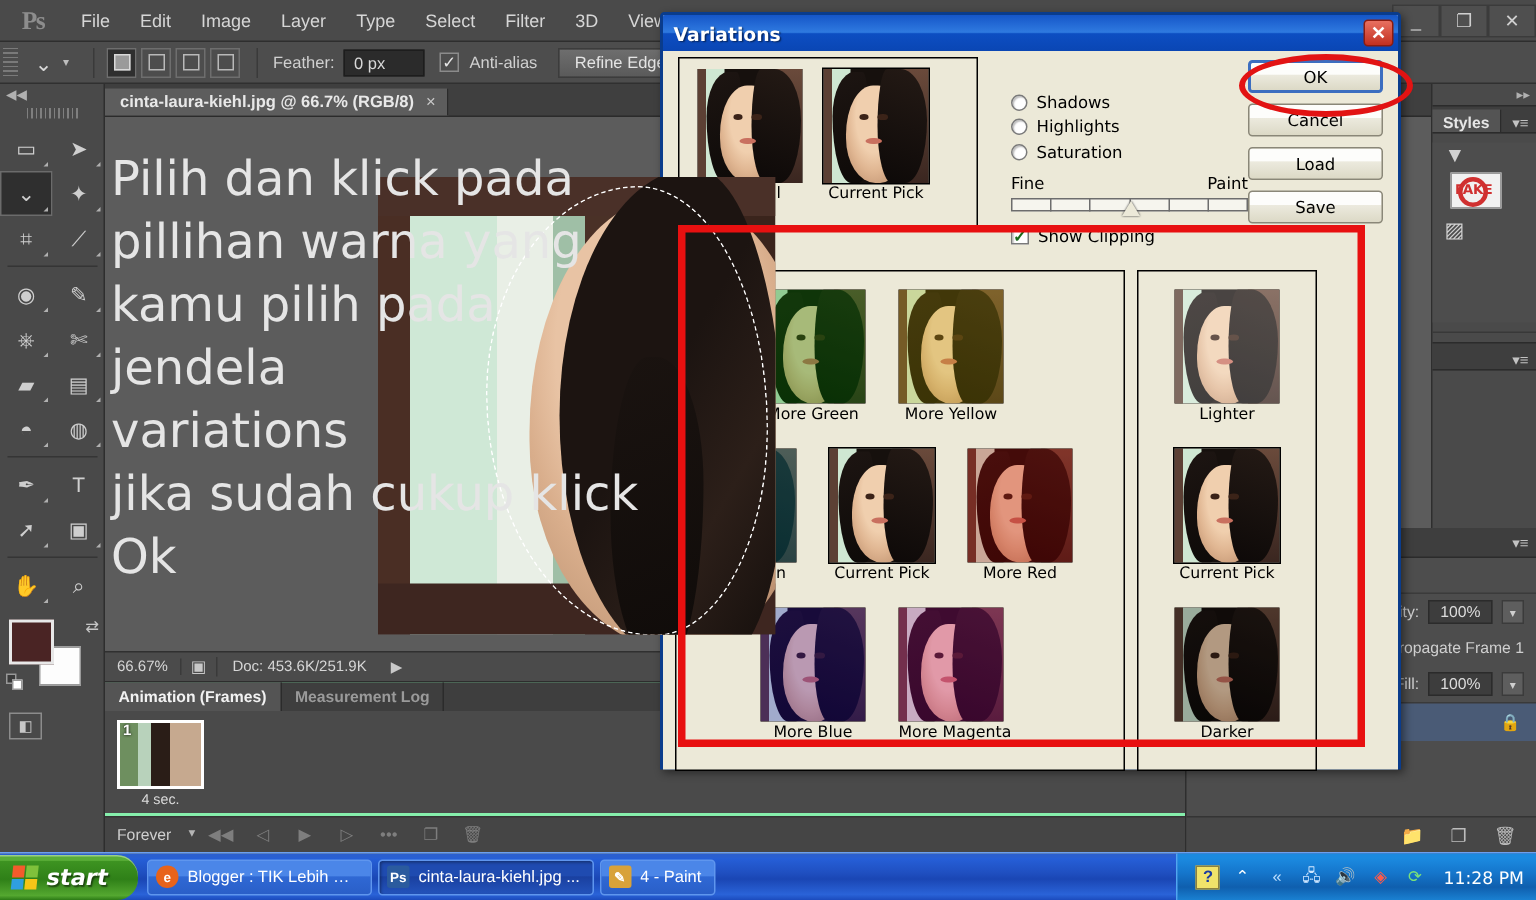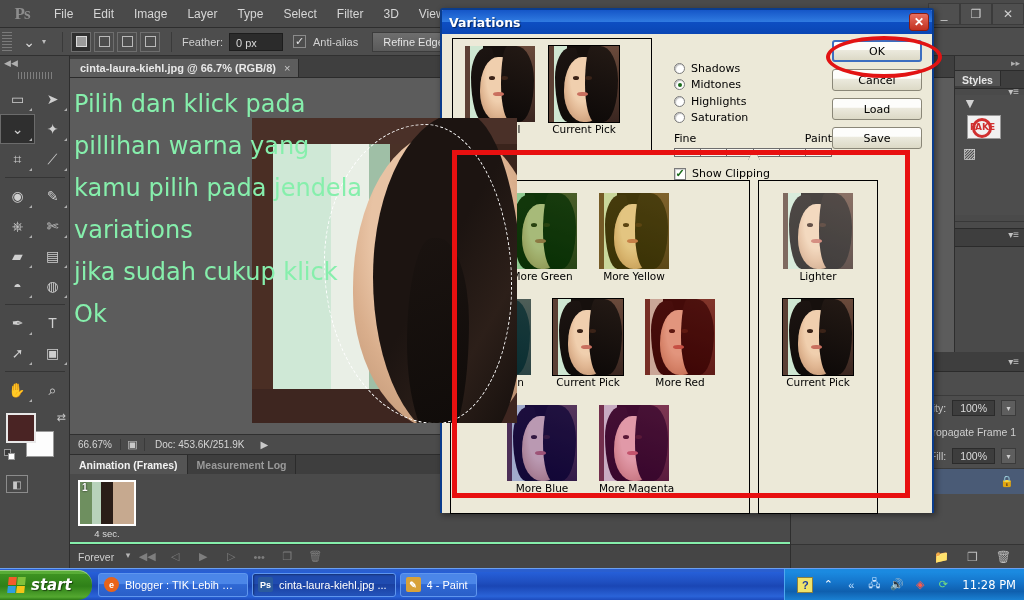--- a/index.html
+++ b/index.html
@@ -70,22 +70,22 @@
 
   
   .doc-tabbar { position:absolute; left:70px; top:56px; width:884px; height:22px;
     background:#3f3f3f; border-bottom:1px solid #2b2b2b; display:flex; align-items:flex-end; }
   .doc-tab { background:#5d5d5d; color:#e8e8e8; font-size:11px; font-weight:bold;
     padding:3px 8px 3px 10px; border-right:1px solid #2b2b2b; display:flex; align-items:center; gap:8px; }
   .doc-tab .x { color:#c9c9c9; font-weight:normal; font-size:11px; }
 
   .canvas-area { position:absolute; left:70px; top:78px; width:884px; height:356px;
     background:#5c5c5c; overflow:hidden; }
-  .ann-text { position:absolute; left:4px; top:5px; width:360px; color:#86efac;
-    font-family:"DejaVu Sans", sans-serif; font-size:24px; line-height:42px; font-weight:500; z-index:3; }
+  .ann-text { position:absolute; left:4px; top:20px; width:360px; color:#e5e5e5;
+    font-family:"DejaVu Sans", sans-serif; font-size:32px; line-height:42px; font-weight:500; z-index:3; }
   .photo { position:absolute; left:182px; top:40px; width:265px; height:305px; overflow:hidden; z-index:2; }
   .photo-bg { position:absolute; inset:0;
     background:
       linear-gradient(to right, #4a2e24 0 8%, #cfe8d6 8% 30%, #e9efe6 30% 44%, #9fbfa6 44% 52%, #4a3127 52% 60%, #3a241c 60% 100%); }
   .photo-wall { position:absolute; left:0; top:0; width:100%; height:26px; background:#4a3028; }
   .photo-wall2 { position:absolute; left:0; bottom:0; width:100%; height:34px; background:#3e2620; }
   .photo-face { position:absolute; right:-26px; top:14px; width:190px; height:300px;
     background:radial-gradient(ellipse at 42% 34%, #e8c3a4 0 40%, #d9ae8c 55%, #c49a79 75%, #7c4a35 100%);
     border-radius:48% 46% 44% 50% / 52% 50% 48% 46%; }
   .photo-hair { position:absolute; right:-6px; top:-6px; width:150px; height:330px;
@@ -124,22 +124,22 @@
   .anim-toolbar { position:absolute; left:0; bottom:0; width:884px; height:24px; background:#454545;
     border-top:1px solid #343434; display:flex; align-items:center; padding-left:8px; gap:2px; }
   .loop-sel { color:#cfcfcf; font-size:10.5px; padding-right:18px; position:relative; }
   .loop-sel::after { content:"▾"; position:absolute; right:2px; top:-1px; font-size:9px; color:#b5b5b5;}
   .anim-btn { width:26px; text-align:center; color:#7e7e7e; font-size:11px; }
 
   
   .right-dock { position:absolute; right:0; top:56px; width:70px; bottom:0; background:#4a4a4a;
     border-left:1px solid #2e2e2e; }
   .rd-collapse { text-align:right; color:#b0b0b0; font-size:9px; padding:2px 4px; }
-  .rd-tabrow { display:flex; align-items:flex-start; height:19px; background:#3e3e3e;
-    border-top:1px solid #2b2b2b; border-bottom:1px solid #2b2b2b;flex-direction:column; }
+  .rd-tabrow { display:flex; align-items:flex-end; height:19px; background:#3e3e3e;
+    border-top:1px solid #2b2b2b; border-bottom:1px solid #2b2b2b; }
   .rd-tab { font-size:10.5px; font-weight:bold; color:#e6e6e6; padding:3px 7px 0;
     background:#545454; border-right:1px solid #2b2b2b; }
   .rd-menu { margin-left:auto; color:#c2c2c2; font-size:10px; padding-right:5px; }
   .rd-body { position:relative; background:#4d4d4d; }
   .style-icon { color:#d2d2d2; font-size:14px; margin:6px 0 0 8px; }
   .fake-stamp { width:34px; height:24px; margin:4px 0 0 12px; background:#f1f1f1;
     border:1px solid #9a9a9a; position:relative; overflow:hidden; }
   .fake-stamp .ring { position:absolute; left:4px; top:2px; width:20px; height:20px; border-radius:50%;
     border:3px solid #d03030; }
   .fake-stamp .txt { position:absolute; left:2px; top:6px; color:#d03030; font-size:9px; font-weight:bold;
@@ -533,26 +533,20 @@
           </div>
         </div>
       </div>
 
       <div class="ctrl-col">
         <div class="radio-row">
           <span class="radio"></span>
           <label>Shadows</label>
         </div>
         <div class="radio-row">
-          <span class="radio on">
-              <i></i>
-            </span>
-          <label>Midtones</label>
-        </div>
-        <div class="radio-row">
           <span class="radio"></span>
           <label>Highlights</label>
         </div>
         <div class="radio-row">
           <span class="radio"></span>
           <label>Saturation</label>
         </div>
 
         <div class="fine-row">
           <span>Fine</span>
@@ -703,20 +697,34 @@
             <div class="bgstrip"></div>
               <div class="bgright"></div>
             <div class="hairL"></div>
               <div class="skin"></div>
               <div class="hairR"></div>
             <div class="eyeL"></div>
               <div class="eyeR"></div>
               <div class="lips"></div>
           </div>
           <div class="cap">Current Pick</div>
+        </div>
+        <div class="cell" style="left:24px;top:224px">
+          <div class="img face">
+            <div class="bgstrip"></div>
+              <div class="bgright"></div>
+            <div class="hairL"></div>
+              <div class="skin"></div>
+              <div class="hairR"></div>
+            <div class="eyeL"></div>
+              <div class="eyeR"></div>
+              <div class="lips"></div>
+            <div class="tint" style="background:rgba(0,0,0,0.26)"></div>
+          </div>
+          <div class="cap">Darker</div>
         </div>
       </div>
     </div>
   </div>
 
   <div class="red-frame"></div>
   <div class="red-ellipse"></div>
 
   <div class="taskbar">
     <div class="start-btn">

